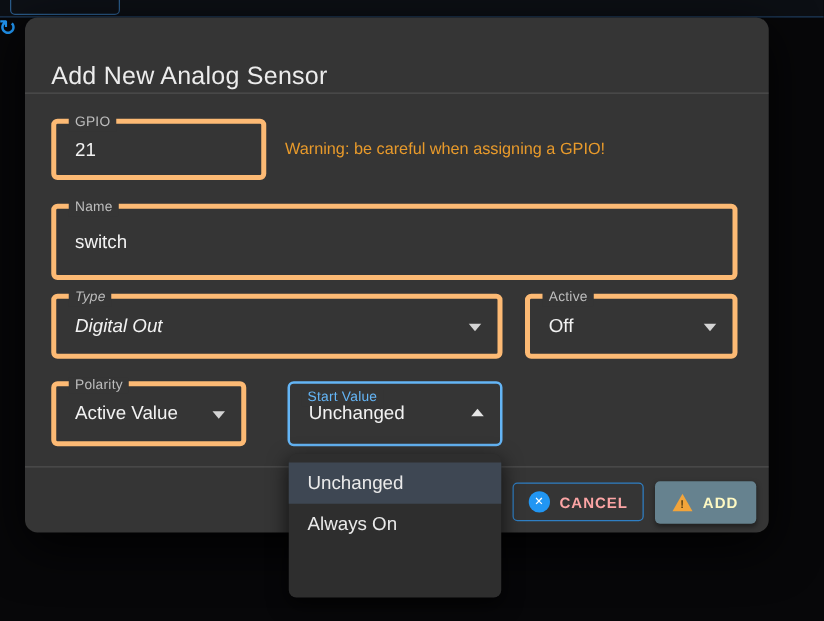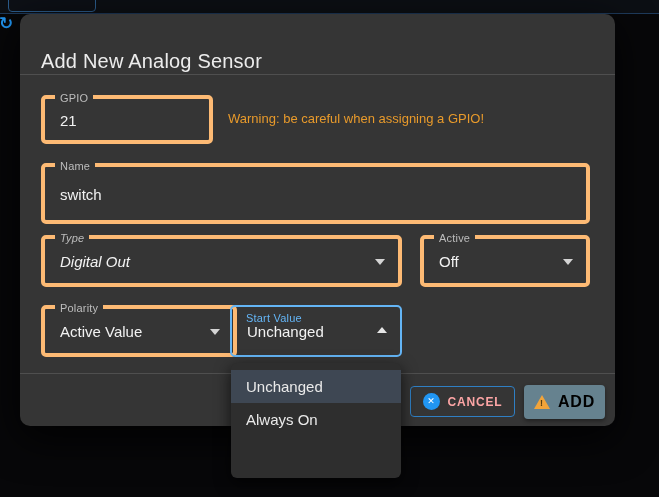--- a/index.html
+++ b/index.html
@@ -40,21 +40,21 @@
   
   .btn-cancel{position:absolute;left:390px;top:372px;width:105px;height:31px;box-sizing:border-box;
     border:1px solid #2f7fc4;border-radius:4px;background:transparent;display:flex;align-items:center;
     justify-content:center;gap:8px;cursor:pointer;}
   .btn-cancel .label{color:#fca5a5;font-size:12px;font-weight:bold;letter-spacing:0.8px;}
   .cancel-circle{width:17px;height:17px;border-radius:50%;background:#2196f3;color:#fff;
     font-size:9px;font-weight:bold;display:flex;align-items:center;justify-content:center;line-height:1;}
   .btn-add{position:absolute;left:504px;top:371px;width:81px;height:34px;box-sizing:border-box;
     border-radius:4px;background:#66828f;display:flex;align-items:center;justify-content:center;gap:8px;
     cursor:pointer;box-shadow:0 2px 4px rgba(0,0,0,0.4);}
-  .btn-add .label{color:#000000;font-size:16px;font-weight:bold;letter-spacing:0.8px;}
+  .btn-add .label{color:#fef9c3;font-size:12px;font-weight:bold;letter-spacing:0.8px;}
   .warn-tri{position:relative;width:0;height:0;
     border-left:8px solid transparent;border-right:8px solid transparent;border-bottom:14px solid #f2a43a;}
   .warn-tri span{position:absolute;left:-2px;top:3px;color:#5a4012;font-size:9px;font-weight:bold;}
 
   
   .menu{position:absolute;left:231px;top:363px;width:170px;height:115px;background:#2e2e2e;
     border-radius:6px;box-shadow:0 5px 16px rgba(0,0,0,0.7);z-index:5;padding:7px 0;box-sizing:border-box;}
   .menu-item{height:33px;display:flex;align-items:center;padding-left:15px;font-size:15px;
     color:#eaeaea;cursor:pointer;white-space:nowrap;}
   .menu-item.selected{background:#3e4753;}
@@ -89,21 +89,21 @@
       <span class="field-value">Digital Out</span>
       <span class="arrow-down"></span>
     </div>
 
     <div class="field" style="left:400px;top:221px;width:170px;height:52px;">
       <span class="field-label">Active</span>
       <span class="field-value">Off</span>
       <span class="arrow-down"></span>
     </div>
 
-    <div class="field" style="left:21px;top:291px;width:196px;height:52px;">
+    <div class="field" style="left:21px;top:291px;width:156px;height:52px;">
       <span class="field-label">Polarity</span>
       <span class="field-value">Active Value</span>
       <span class="arrow-down"></span>
     </div>
 
     <div class="field focused" style="left:210px;top:291px;width:172px;height:52px;">
       <span class="field-label">Start Value</span>
       <span class="field-value">Unchanged</span>
       <span class="arrow-up"></span>
     </div>

